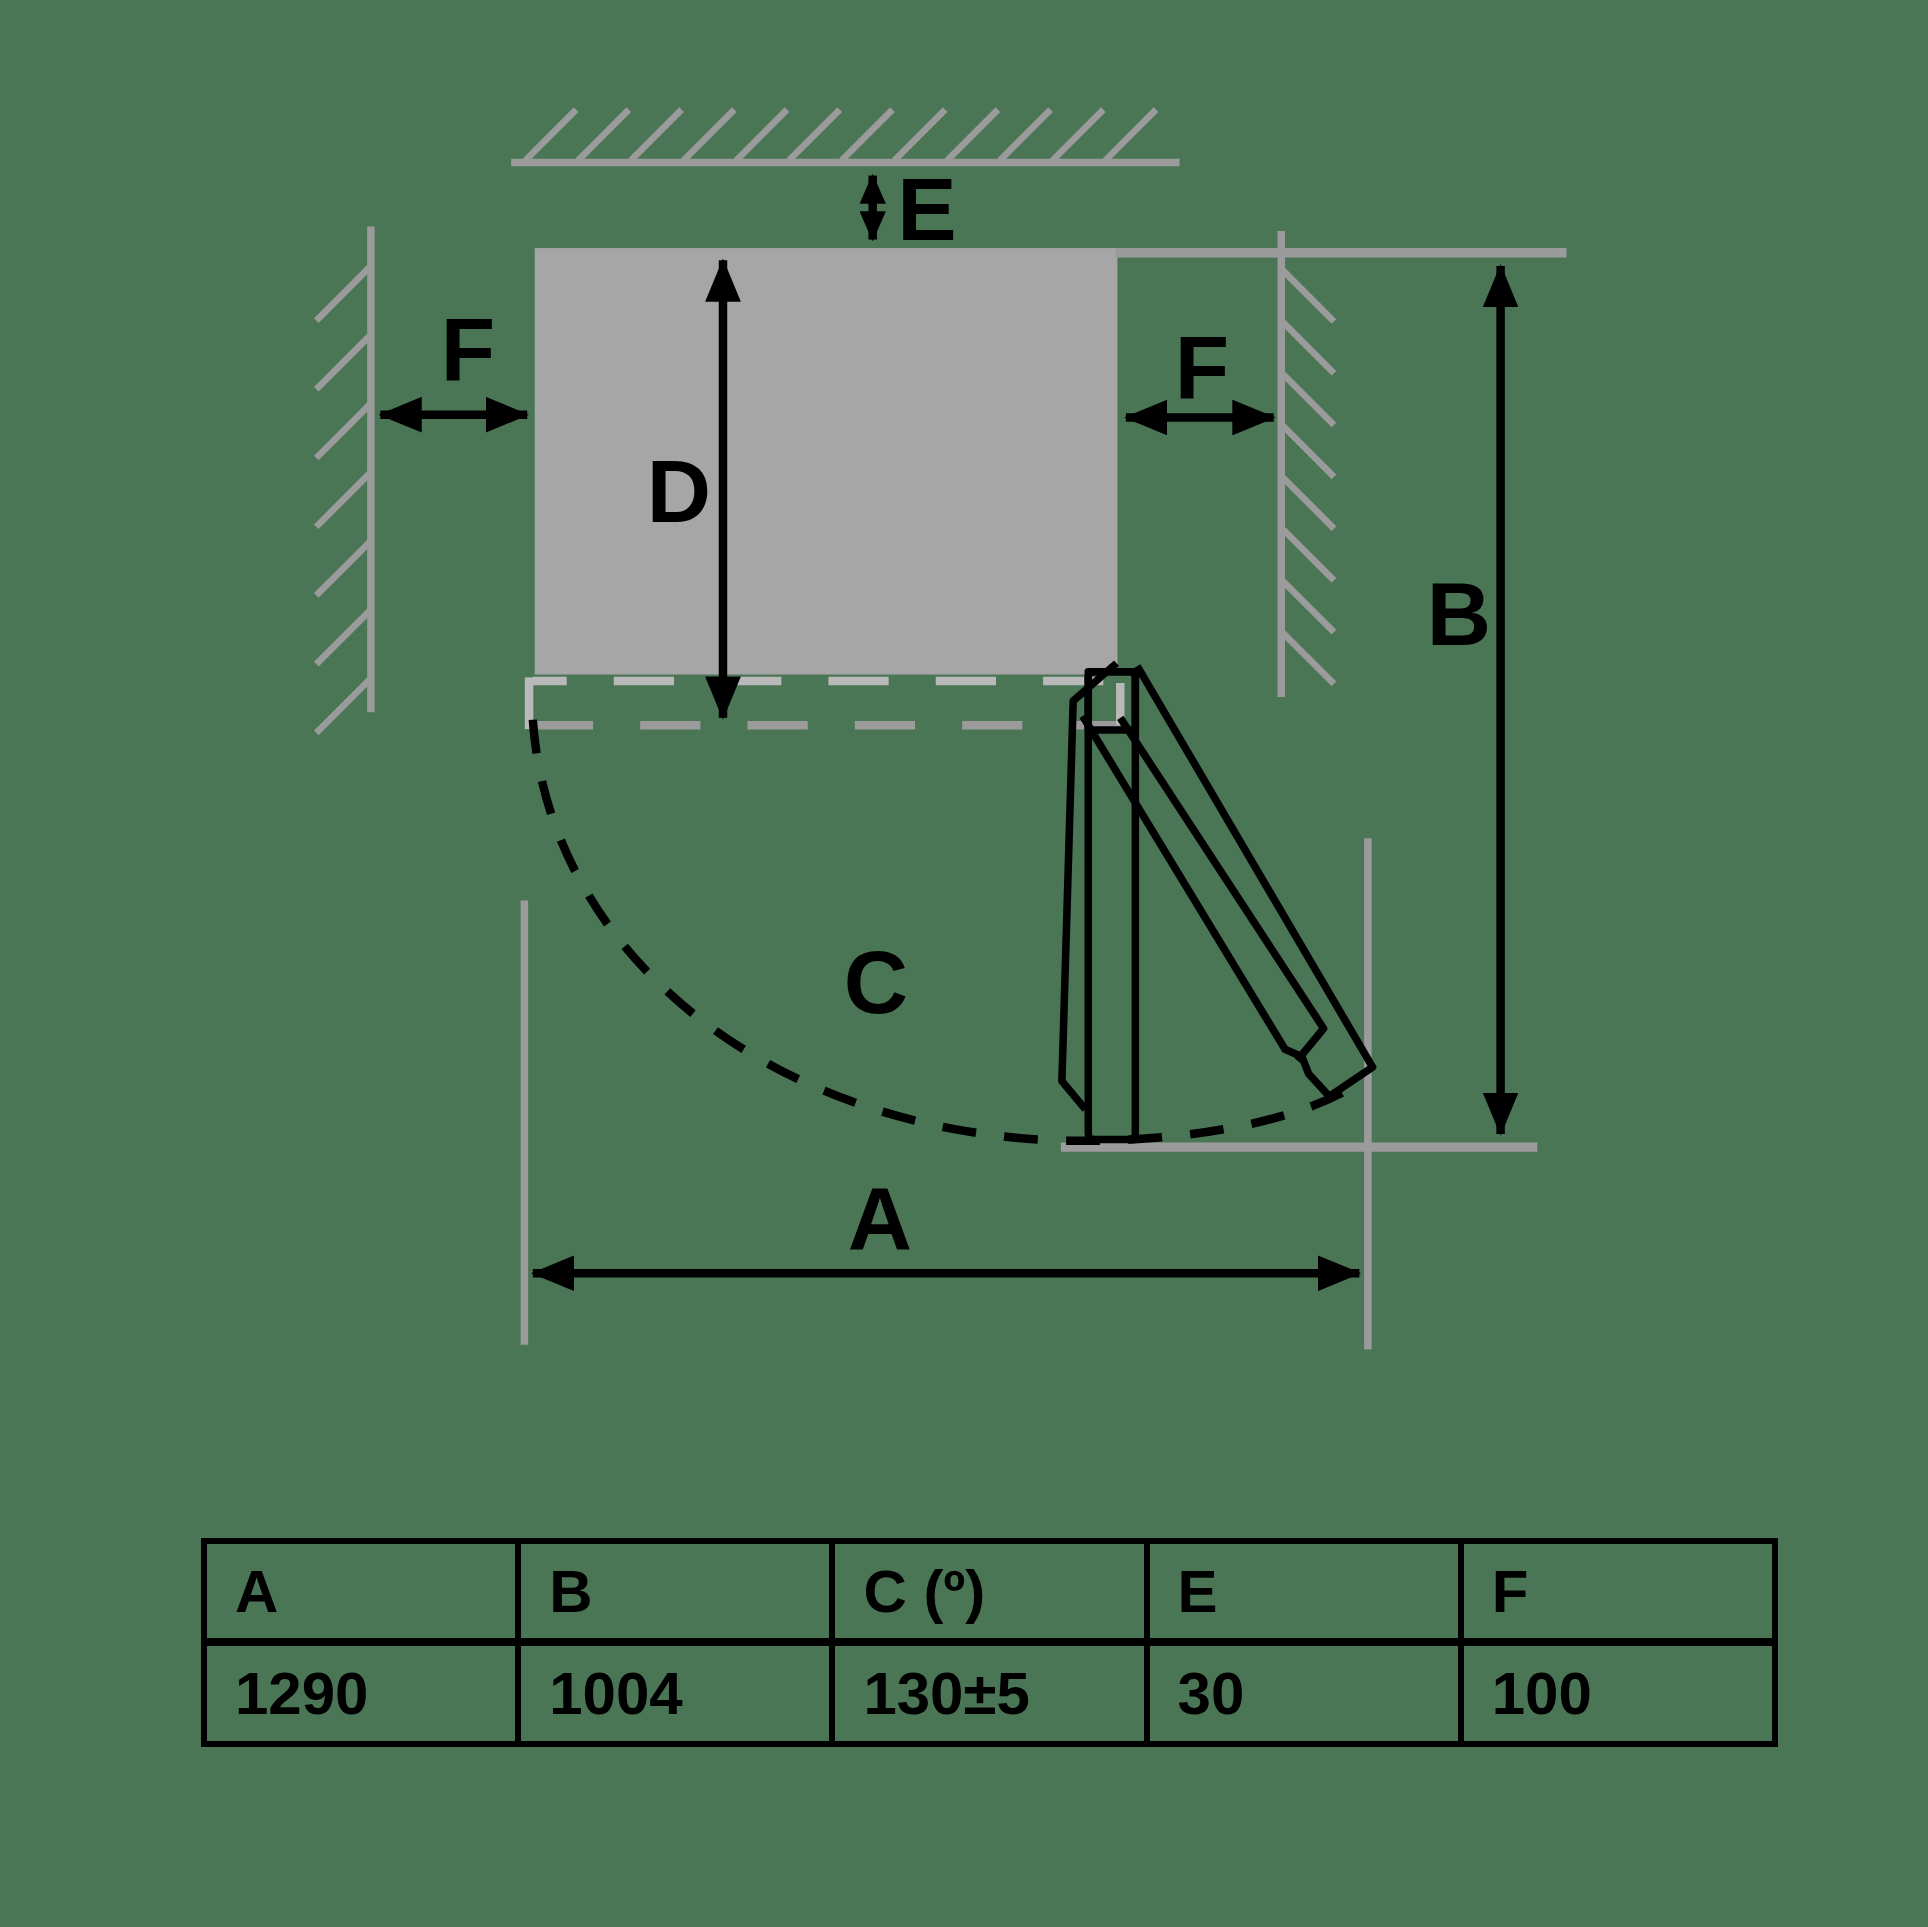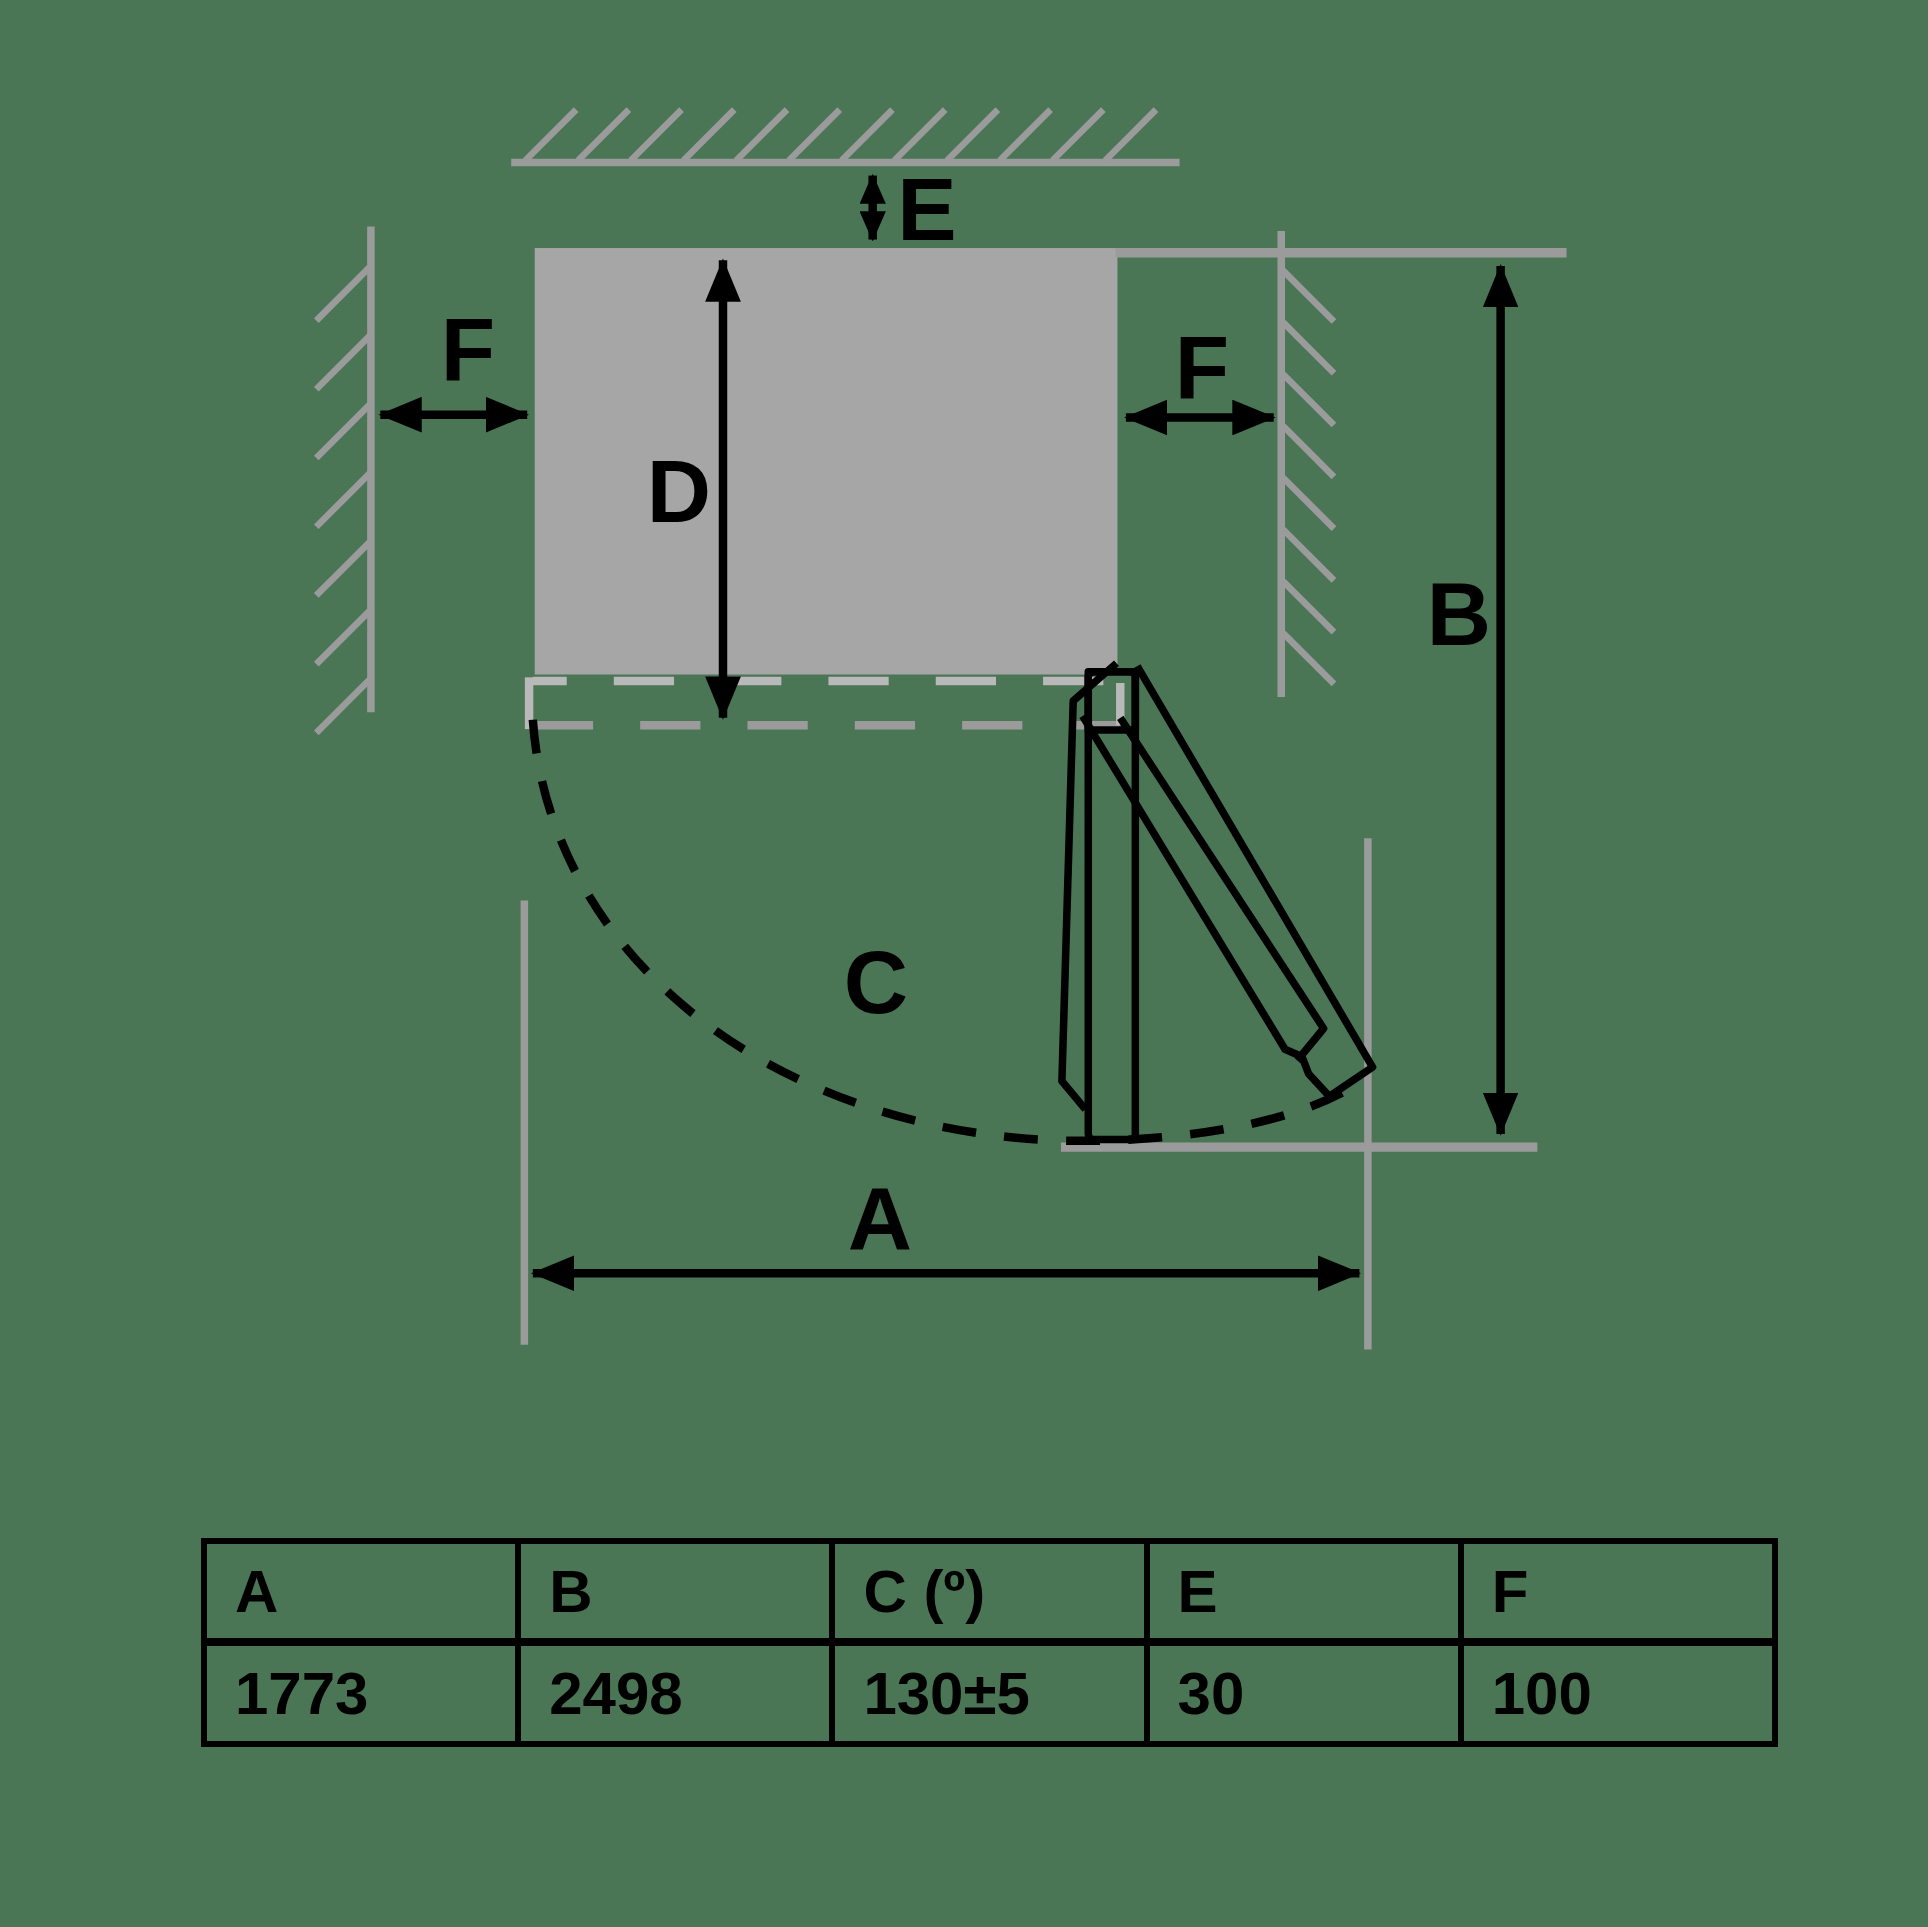--- a/index.html
+++ b/index.html
@@ -133,22 +133,22 @@
     <table>
       <tbody>
           <tr>
         <th>A</th>
         <th>B</th>
         <th>C (º)</th>
         <th>E</th>
         <th>F</th>
       </tr>
       <tr>
-        <td>1773</td>
-        <td>2498</td>
+        <td>1290</td>
+        <td>1004</td>
         <td>130±5</td>
         <td>30</td>
         <td>100</td>
       </tr>
     </tbody>
       </table>
   </div>
 
 </div>
 

